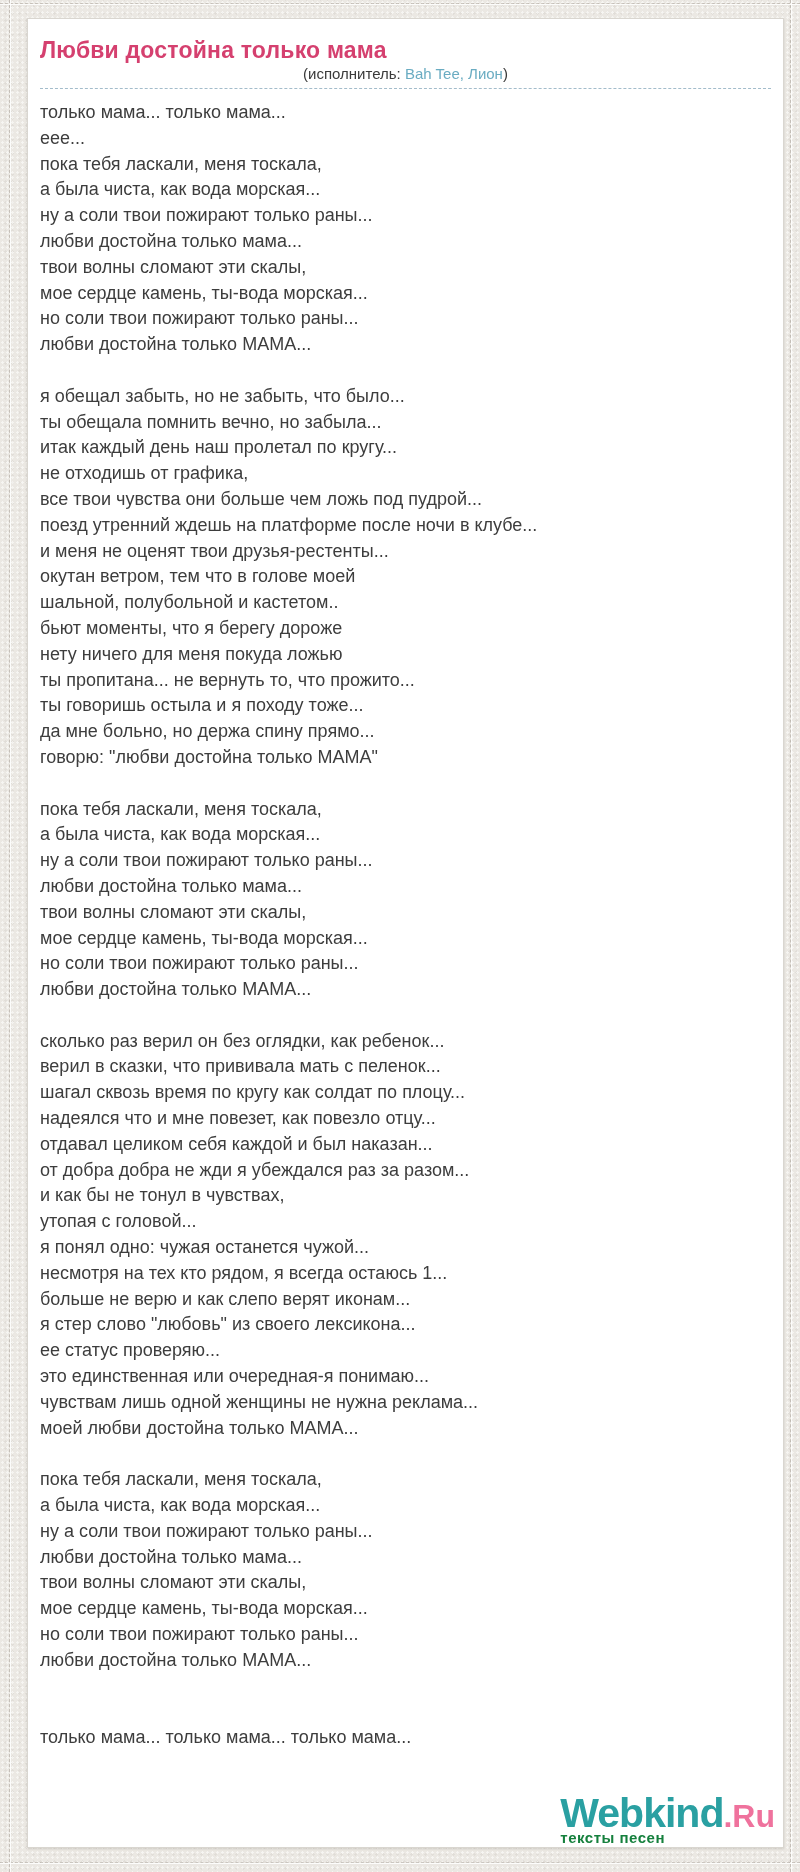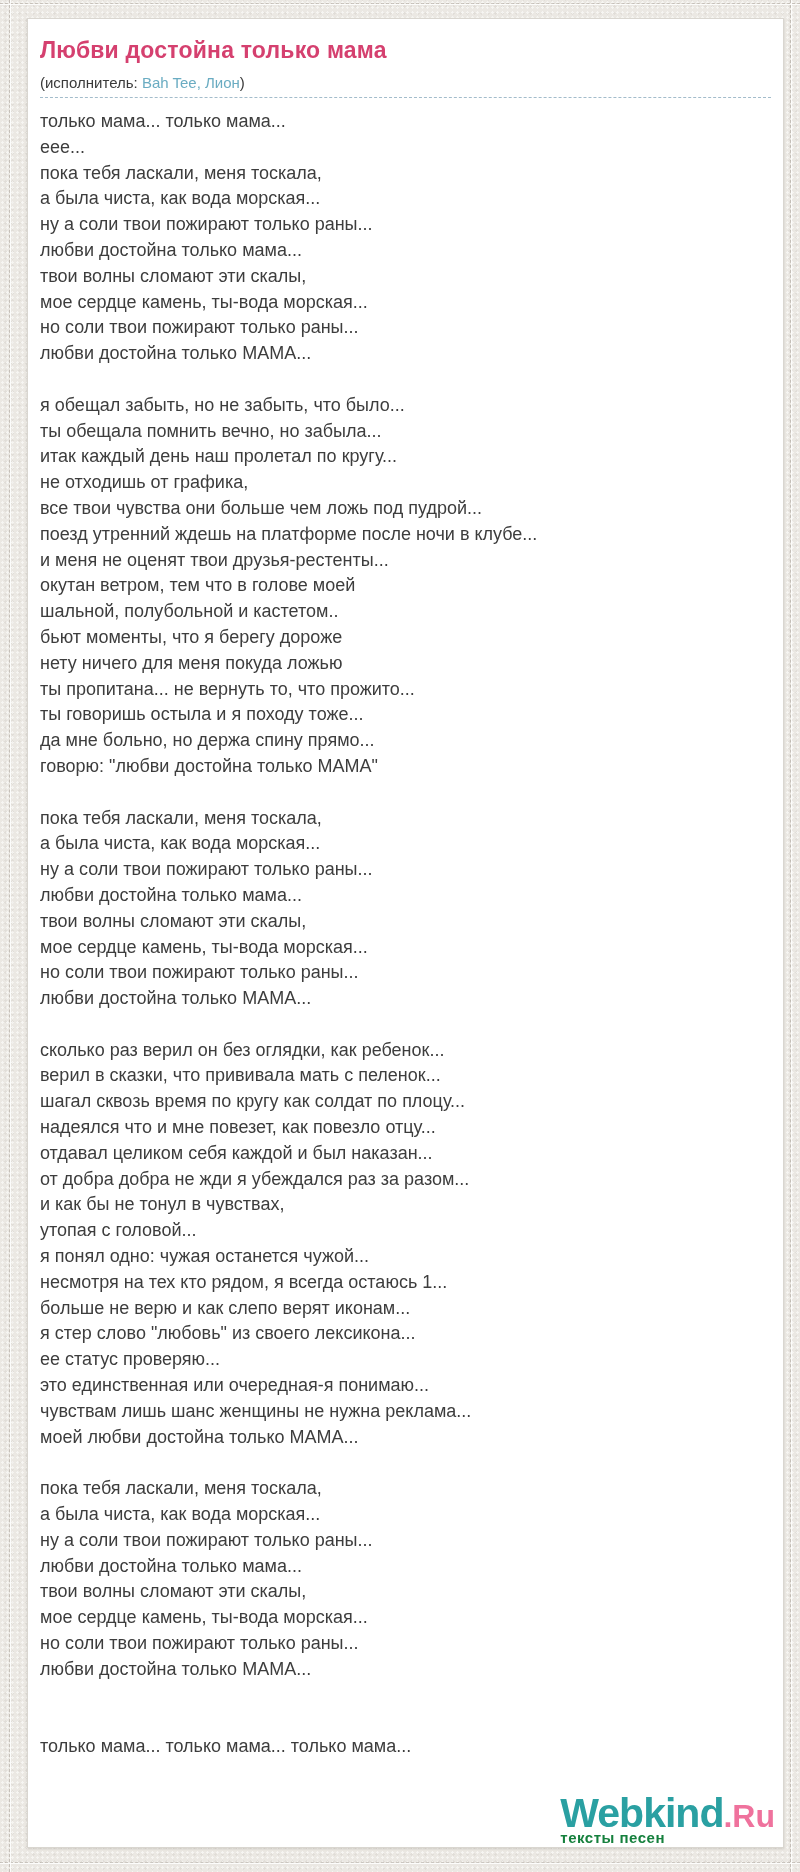--- a/index.html
+++ b/index.html
@@ -52,24 +52,25 @@
   .page-title {
     margin: 0;
     font-size: 23px;
     font-weight: bold;
     letter-spacing: 0.2px;
     color: #d5406f;
     line-height: 28px;
   }
 
   .artist-line {
-    margin-top: 9px;
+    margin-top: 0;
     font-size: 15px;
     color: #3a3a3a;
     line-height: 19px;
+    text-align: center;
   }
   .artist-link {
     color: #6aacc2;
     text-decoration: none;
     cursor: pointer;
   }
 
   .separator {
     margin-top: 5px;
     height: 0;
@@ -184,21 +185,21 @@
         <div class="line">отдавал целиком себя каждой и был наказан...</div>
         <div class="line">от добра добра не жди я убеждался раз за разом...</div>
         <div class="line">и как бы не тонул в чувствах,</div>
         <div class="line">утопая с головой...</div>
         <div class="line">я понял одно: чужая останется чужой...</div>
         <div class="line">несмотря на тех кто рядом, я всегда остаюсь 1...</div>
         <div class="line">больше не верю и как слепо верят иконам...</div>
         <div class="line">я стер слово "любовь" из своего лексикона...</div>
         <div class="line">ее статус проверяю...</div>
         <div class="line">это единственная или очередная-я понимаю...</div>
-        <div class="line">чувствам лишь шанс женщины не нужна реклама...</div>
+        <div class="line">чувствам лишь одной женщины не нужна реклама...</div>
         <div class="line">моей любви достойна только МАМА...</div>
       </div>
       <div class="stanza">
         <div class="line">пока тебя ласкали, меня тоскала,</div>
         <div class="line">а была чиста, как вода морская...</div>
         <div class="line">ну а соли твои пожирают только раны...</div>
         <div class="line">любви достойна только мама...</div>
         <div class="line">твои волны сломают эти скалы,</div>
         <div class="line">мое сердце камень, ты-вода морская...</div>
         <div class="line">но соли твои пожирают только раны...</div>

